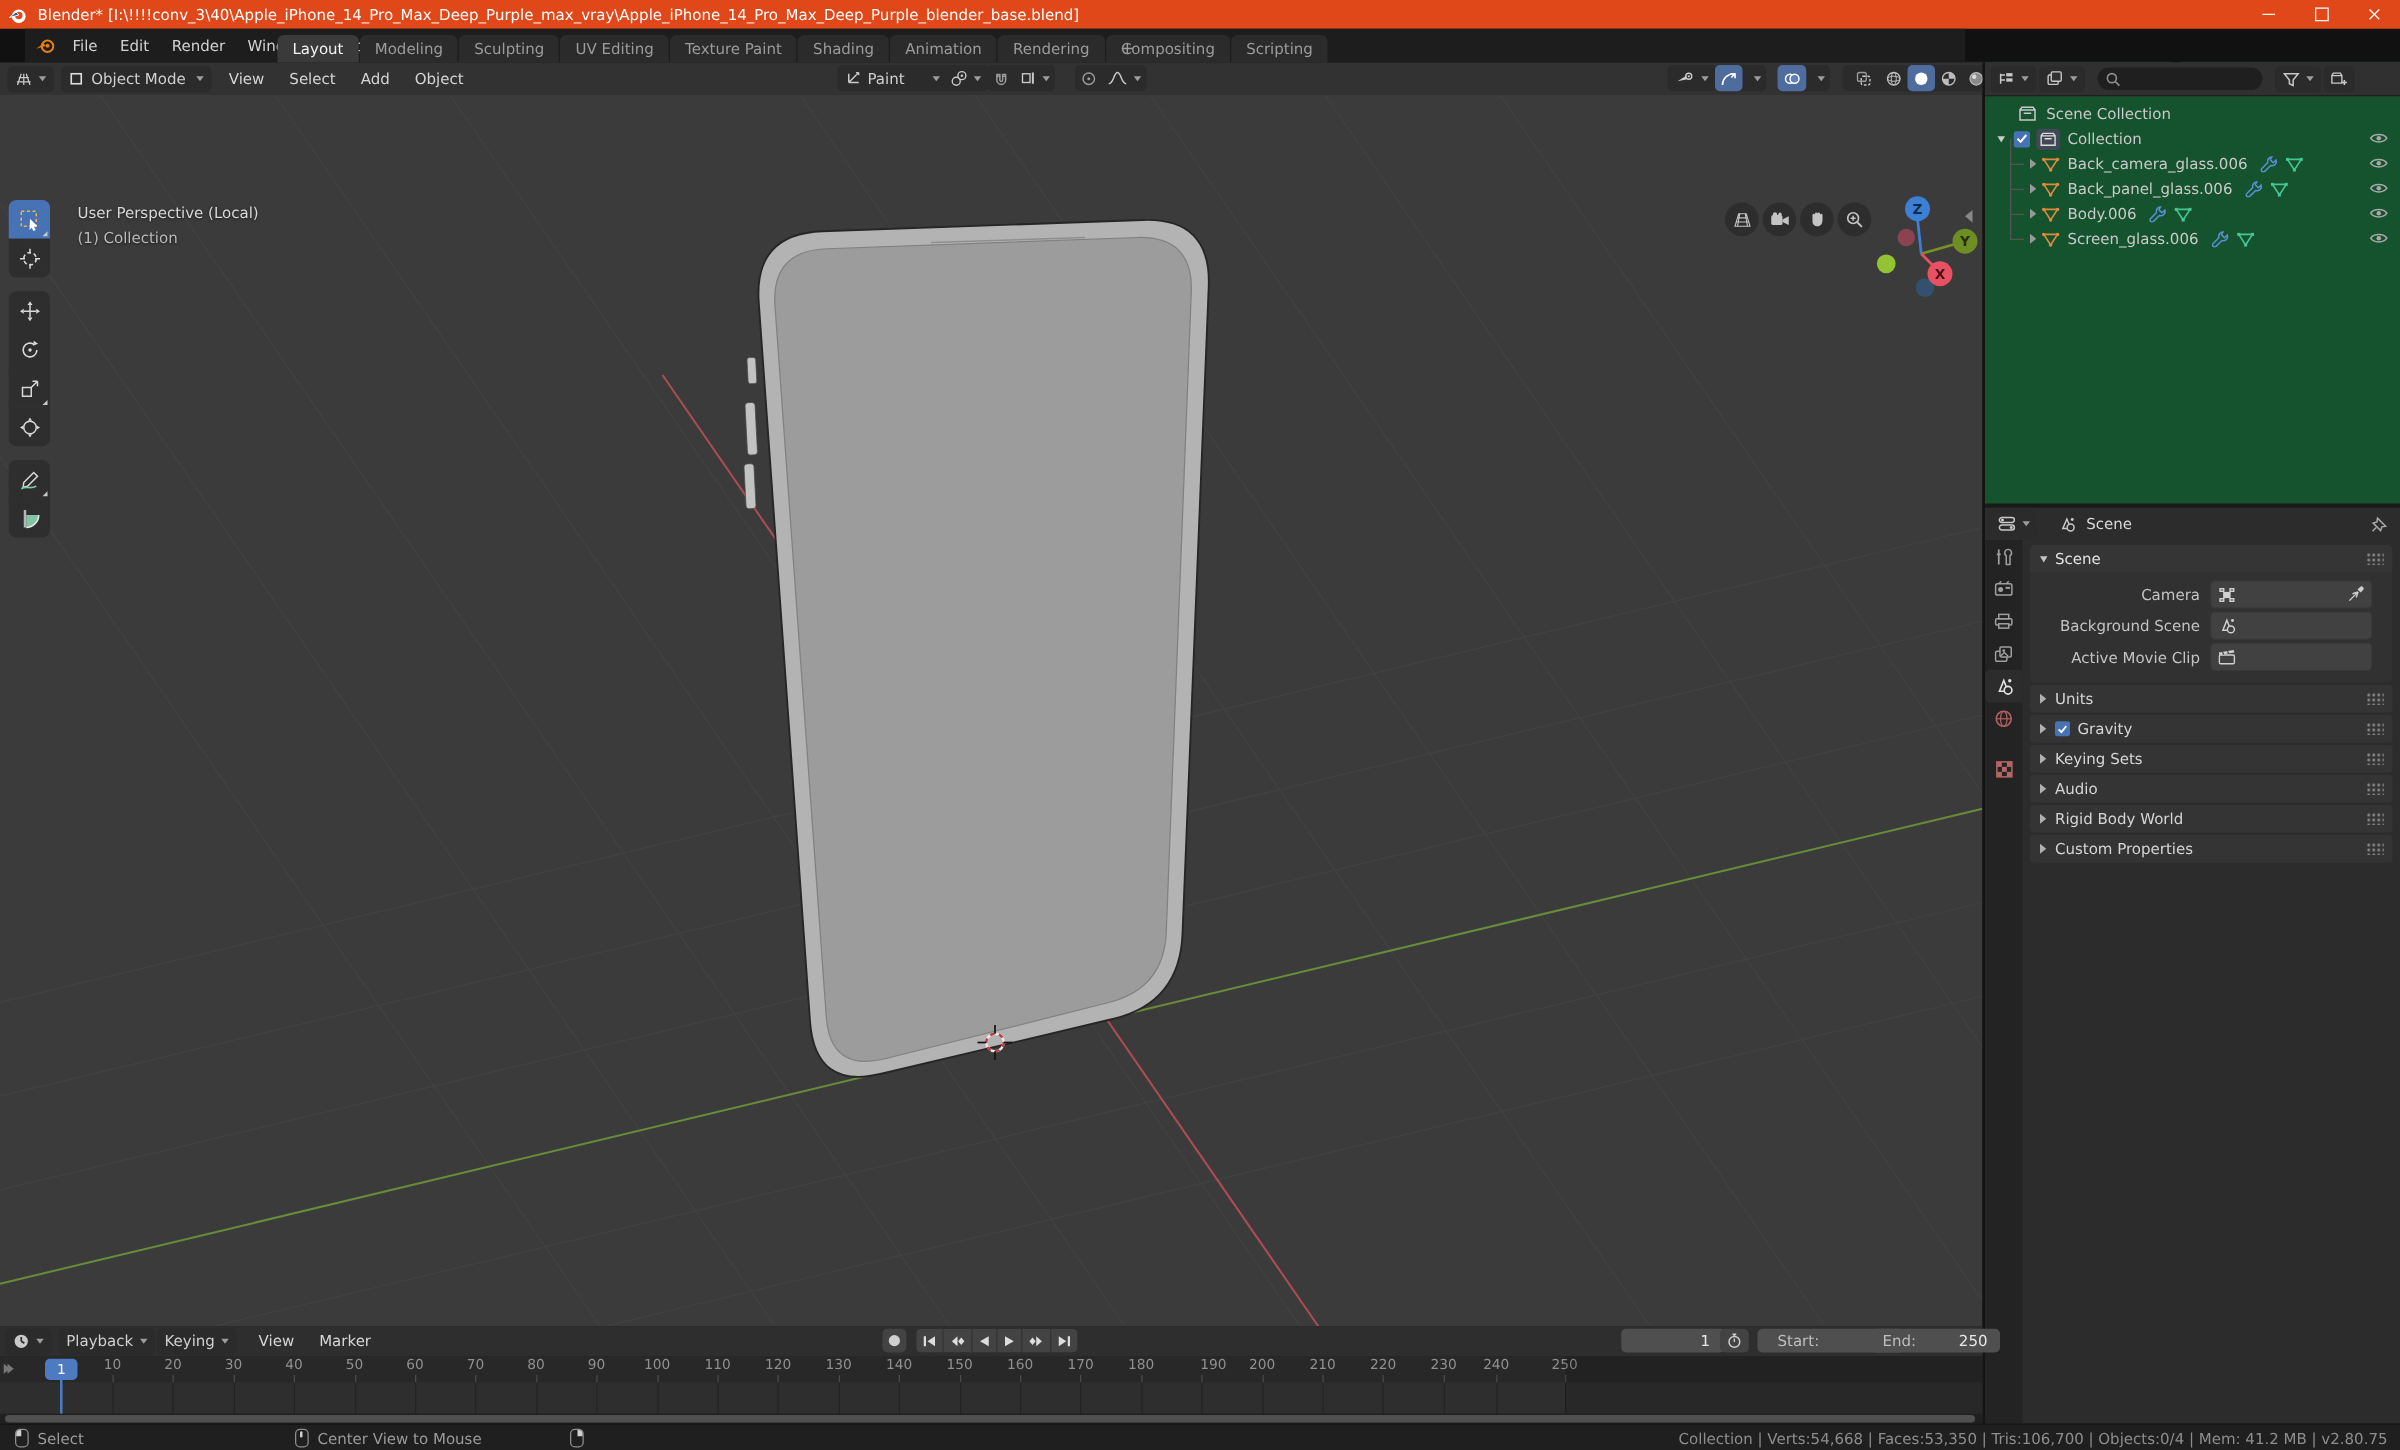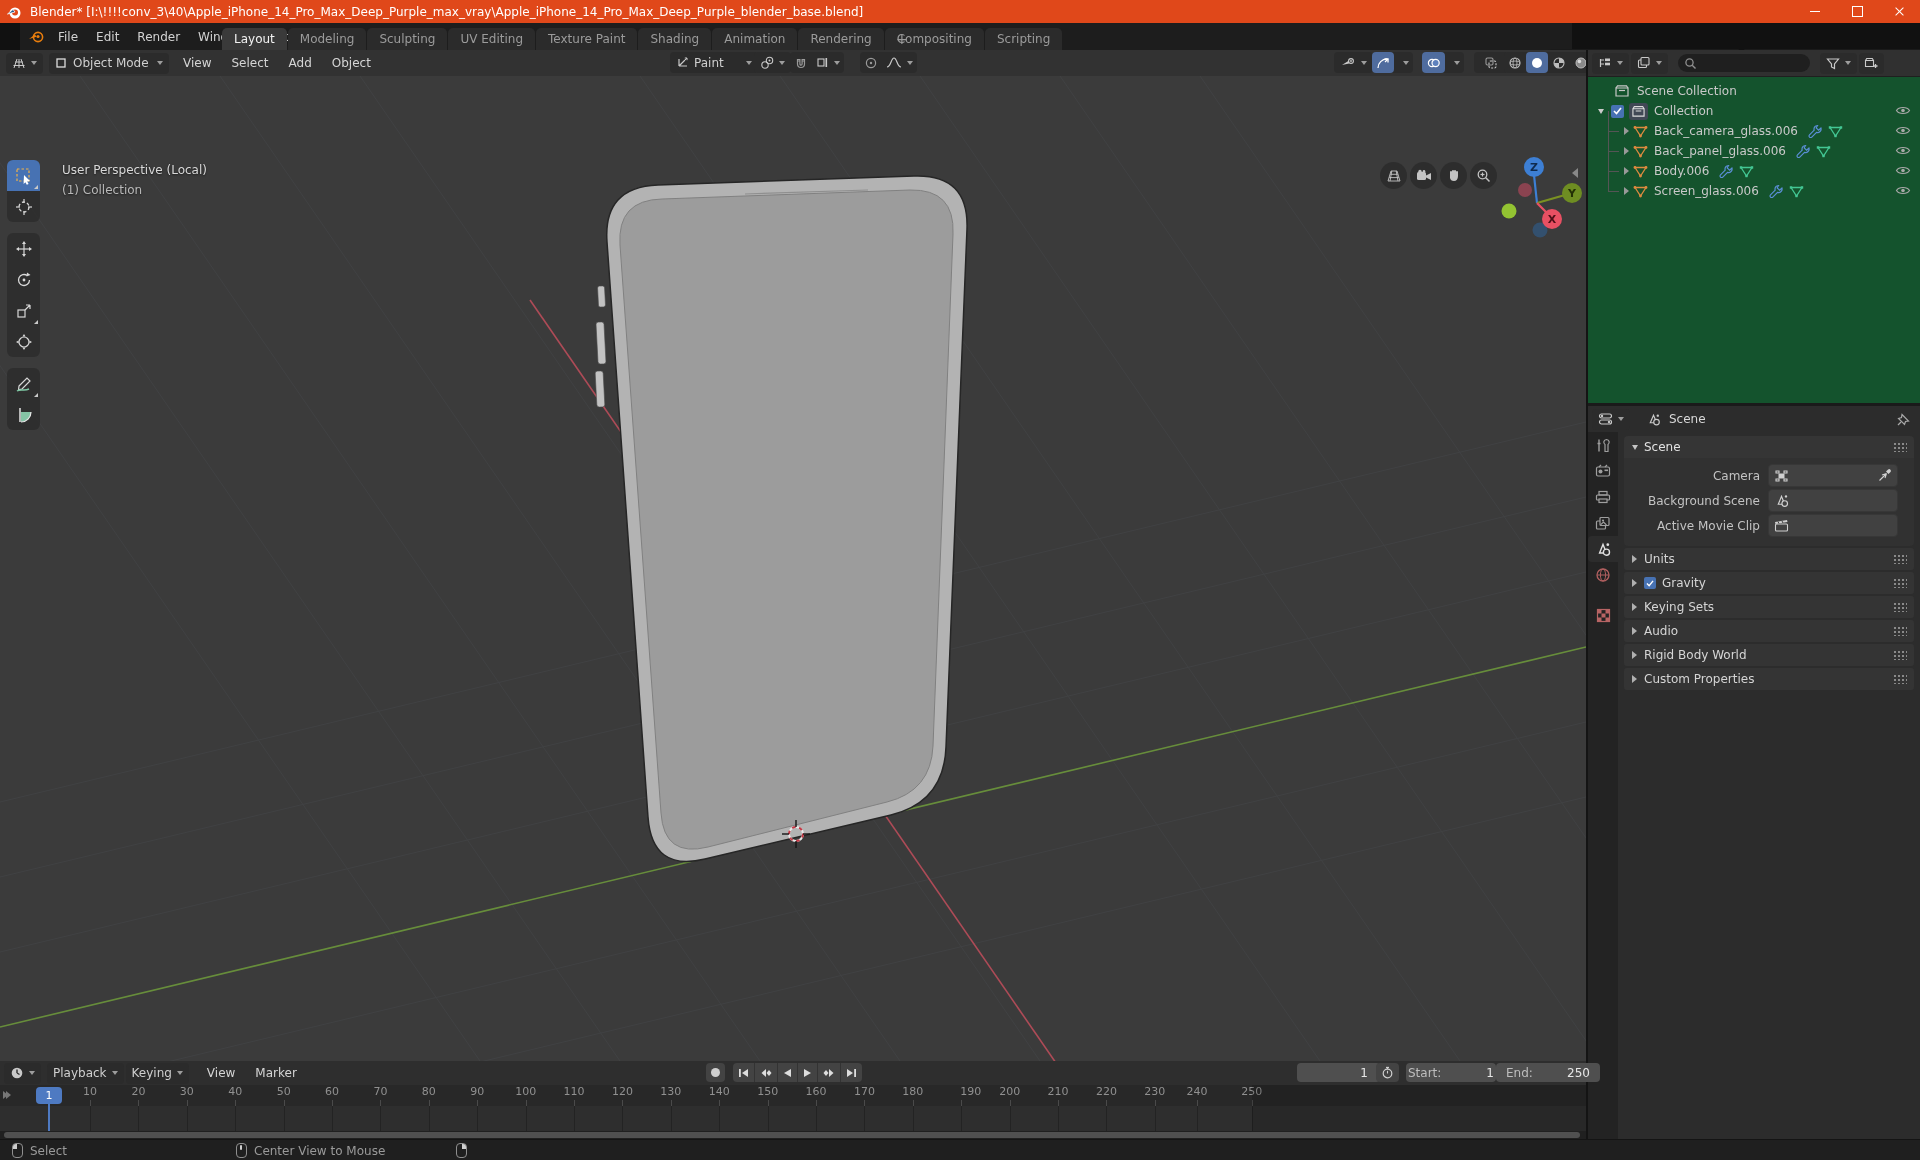--- a/index.html
+++ b/index.html
@@ -929,21 +929,21 @@
       <span>1</span>
     </div>
     <div class="tbtn" style="position:absolute;left:1376px;top:2px;border-radius:4px">
       <svg width="13" height="13" viewBox="0 0 13 13">
         <circle cx="6.5" cy="7.5" r="4.3" fill="none" stroke="#cfcfcf" stroke-width="1.2"></circle>
         <line x1="6.5" y1="7.5" x2="6.5" y2="4.8" stroke="#cfcfcf" stroke-width="1.1"></line>
         <line x1="5" y1="1.5" x2="8" y2="1.5" stroke="#cfcfcf" stroke-width="1.3"></line>
           <line x1="6.5" y1="1.5" x2="6.5" y2="3" stroke="#cfcfcf" stroke-width="1.1"></line>
       </svg>
     </div>
-    <div class="tfield" style="position:absolute;left:1406px;top:2px;width:86px;justify-content:space-between;padding:0 2px">
+    <div class="tfield" style="position:absolute;left:1406px;top:2px;width:86px;justify-content:space-between;padding:0 16px">
       <span style="color:#bdbdbd">Start:</span>
       <span>1</span>
     </div>
     <div class="tfield" style="position:absolute;left:1496px;top:2px;width:84px;justify-content:space-between;padding:0 10px">
       <span style="color:#bdbdbd">End:</span>
       <span>250</span>
     </div>
   </div>
 
   <div id="tl-ruler"></div>
@@ -1126,13 +1126,16 @@
         <i></i>
       </span>
     <span>Center View to Mouse</span>
   </div>
   <div class="kmitem" style="left:456px">
     <span class="mouse mr">
         <i></i>
       </span>
     <span></span>
   </div>
+  <div id="stats">
+    <span>Collection | Verts:54,668 | Faces:53,350 | Tris:106,700 | Objects:0/4 | Mem: 41.2 MB | v2.80.75</span>
+  </div>
 </div>
 
 </body></html>

